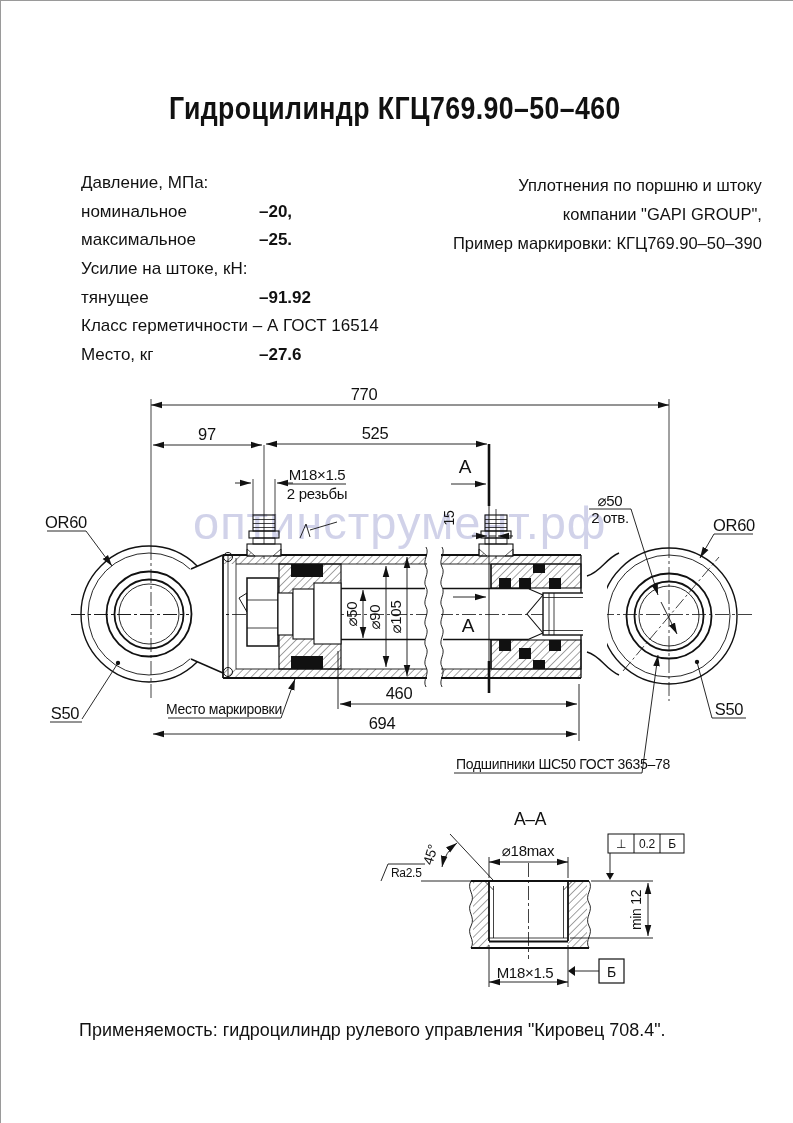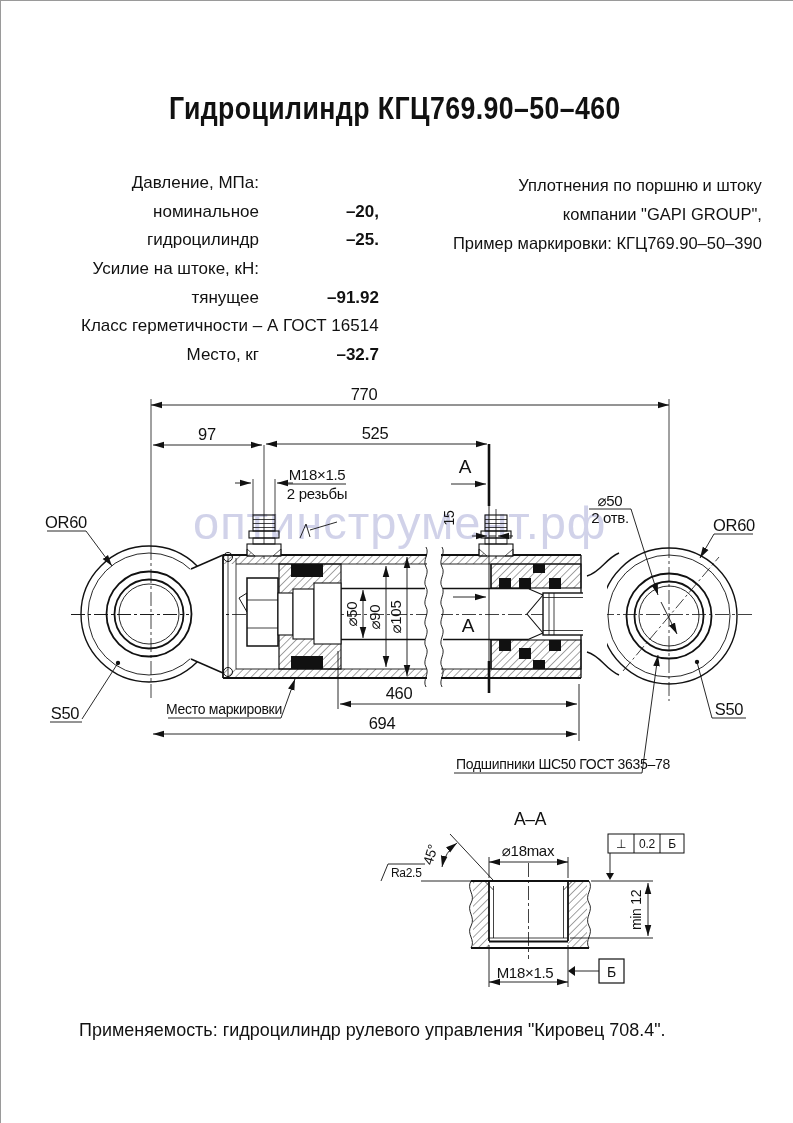--- a/index.html
+++ b/index.html
@@ -1,21 +1,21 @@
 <!DOCTYPE html>
 <html><head>
 <meta charset="utf-8">
 <style>
   html,body{margin:0;padding:0;background:#e8e8e8;}
   .sheet{position:relative;width:793px;height:1123px;background:#ffffff;margin:0 auto;
          overflow:hidden;border:1px solid #9a9a9a;font-family:"Liberation Sans",sans-serif;color:#111;}
   .title{position:absolute;left:168px;top:90px;font-size:31px;font-weight:bold;
          transform:scaleX(0.86);transform-origin:left top;letter-spacing:0.5px;white-space:nowrap;}
   .specs{position:absolute;left:80px;top:168px;font-size:17px;}
-  .spec-row{display:flex;height:28.6px;align-items:center;white-space:nowrap;text-align:right;}
+  .spec-row{display:flex;height:28.6px;align-items:center;white-space:nowrap;}
   .spec-row .lbl{width:178px;}
   .spec-row .val{width:120px;font-weight:bold;}
   .seals{position:absolute;left:452px;top:170px;font-size:16.5px;line-height:29px;white-space:nowrap;text-align:right;}
   .footer{position:absolute;left:78px;top:1018px;font-size:18.5px;transform:scaleX(0.97);
           transform-origin:left top;white-space:nowrap;}
   .watermark{position:absolute;left:192px;top:494px;font-size:47px;letter-spacing:1px;
              color:#c9cbe6;opacity:0.85;white-space:nowrap;z-index:1;}
   svg.draw{position:absolute;left:0;top:0;z-index:2;}
   svg text{font-family:"Liberation Sans",sans-serif;fill:#111;letter-spacing:-0.3px;}
   .t15{font-size:15px;} .t16{font-size:16.5px;} .t14{font-size:14px;} .t19{font-size:19px;} .t18{font-size:17.5px;} .t12{font-size:12px;}
@@ -30,38 +30,38 @@
   <div class="specs">
     <div class="spec-row">
         <span class="lbl">Давление, МПа:</span>
         <span class="val"></span>
       </div>
     <div class="spec-row">
         <span class="lbl">номинальное</span>
         <span class="val">–20,</span>
       </div>
     <div class="spec-row">
-        <span class="lbl">гидроцилиндр</span>
+        <span class="lbl">максимальное</span>
         <span class="val">–25.</span>
       </div>
     <div class="spec-row">
         <span class="lbl">Усилие на штоке, кН:</span>
         <span class="val"></span>
       </div>
     <div class="spec-row">
         <span class="lbl">тянущее</span>
         <span class="val">–91.92</span>
       </div>
     <div class="spec-row">
         <span class="lbl">Класс герметичности – А ГОСТ 16514</span>
         <span class="val"></span>
       </div>
     <div class="spec-row">
         <span class="lbl">Место, кг</span>
-        <span class="val">–32.7</span>
+        <span class="val">–27.6</span>
       </div>
   </div>
 
   <div class="seals">
     <div>Уплотнения по поршню и штоку</div>
     <div>компании "GAPI GROUP",</div>
     <div>Пример маркировки: КГЦ769.90–50–390</div>
   </div>
 
   <div class="watermark">оптинструмент.рф</div>

